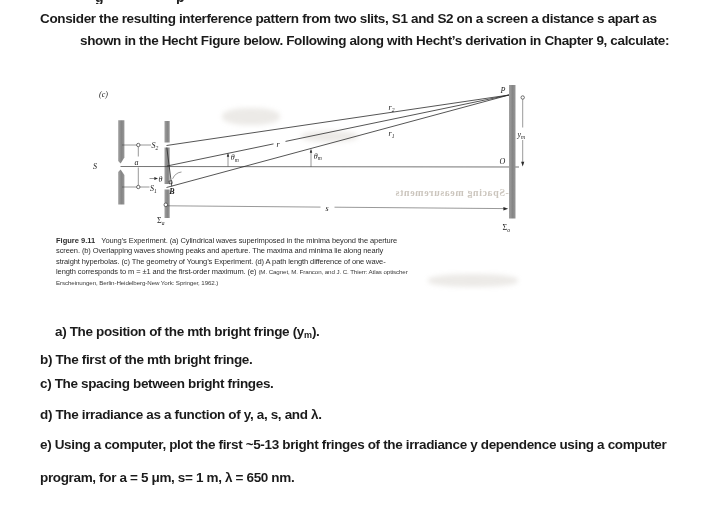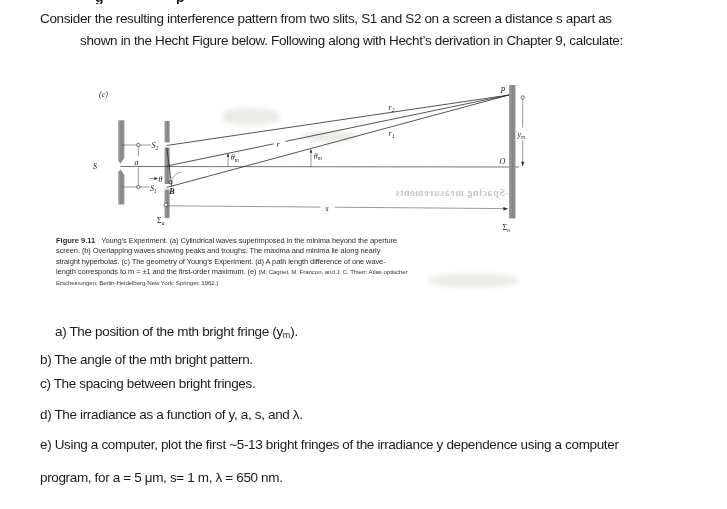--- a/index.html
+++ b/index.html
@@ -1,18 +1,18 @@
 <!DOCTYPE html>
 <html><head>
 <meta charset="utf-8">
 <style>
   html,body{margin:0;padding:0;background:#ffffff;}
   .page{position:relative;width:727px;height:509px;background:#ffffff;overflow:hidden;
         font-family:"Liberation Sans",sans-serif;}
-  .bold-line{position:absolute;white-space:nowrap;font-weight:400;font-size:13.5px;
+  .bold-line{position:absolute;white-space:nowrap;font-weight:700;font-size:13.5px;
         letter-spacing:-0.35px;color:#1b1b1b;}
   .bold-line sub{font-size:9px;vertical-align:-2px;letter-spacing:0;}
   .clip-artifact{position:absolute;top:0;height:4px;width:16px;overflow:hidden;}
   .clip-artifact span{display:block;margin-top:-11px;font-weight:700;font-size:14px;color:#222;}
   .caption{position:absolute;left:56px;top:236px;width:450px;font-size:7.5px;
         line-height:10.45px;letter-spacing:-0.1px;color:#2c2c2c;}
   .caption .line{white-space:nowrap;}
   .caption .tag{font-weight:700;margin-right:6px;letter-spacing:0;}
   .cite{font-size:6.2px;color:#3a3a3a;}
   .bleed{position:absolute;transform:scaleX(-1);color:rgba(125,110,90,0.40);font-size:10px;
@@ -117,26 +117,26 @@
 
     <circle class="dimc" cx="522.7" cy="97.5" r="1.7"></circle>
     <line class="thin" x1="522.7" y1="99.3" x2="522.7" y2="127.5"></line>
     <line class="thin" x1="522.7" y1="140" x2="522.7" y2="163"></line>
     <polygon class="arr" points="522.7,166.5 521.1,161.8 524.3,161.8"></polygon>
     <text class="flabel" x="517.5" y="136.5"><tspan>y</tspan><tspan class="fsub" dy="2">m</tspan></text>
   </svg>
 
   <div class="caption">
     <div class="line"><span class="tag">Figure 9.11</span><span>Young’s Experiment. (a) Cylindrical waves superimposed in the minima beyond the aperture</span></div>
-    <div class="line">screen. (b) Overlapping waves showing peaks and troughs. The maxima and minima lie along nearly</div>
+    <div class="line">screen. (b) Overlapping waves showing peaks and aperture. The maxima and minima lie along nearly</div>
     <div class="line">straight hyperbolas. (c) The geometry of Young’s Experiment. (d) A path length difference of one wave-</div>
     <div class="line"><span>length corresponds to m = ±1 and the first-order maximum. (e)</span> <span class="cite">(M. Cagnet, M. Francon, and J. C. Thierr: Atlas optischer</span></div>
     <div class="line cite">Erscheinungen, Berlin-Heidelberg-New York: Springer, 1962.)</div>
   </div>
 
   <div class="bold-line" style="left:55px;top:324px;"><span>a) The position of the mth bright fringe (y</span><sub>m</sub><span>).</span></div>
-  <div class="bold-line" style="left:40px;top:352px;">b) The angle of the mth bright pattern.</div>
+  <div class="bold-line" style="left:40px;top:352px;">b) The first of the mth bright fringe.</div>
   <div class="bold-line" style="left:40px;top:376px;">c) The spacing between bright fringes.</div>
   <div class="bold-line" style="left:40px;top:407px;">d) The irradiance as a function of y, a, s, and λ.</div>
   <div class="bold-line" style="left:40px;top:437px;">e) Using a computer, plot the first ~5-13 bright fringes of the irradiance y dependence using a computer</div>
   <div class="bold-line" style="left:40px;top:470px;">program, for a = 5 μm, s= 1 m, λ = 650 nm.</div>
 
 </div>
 
 </body></html>

